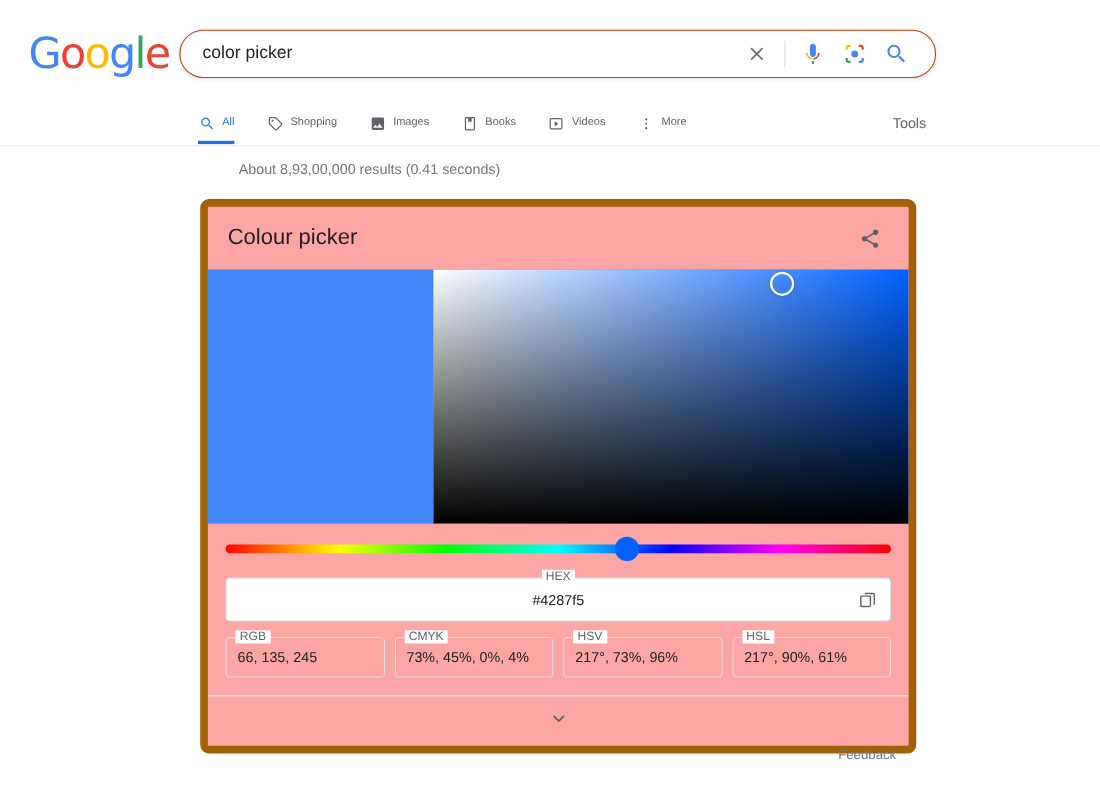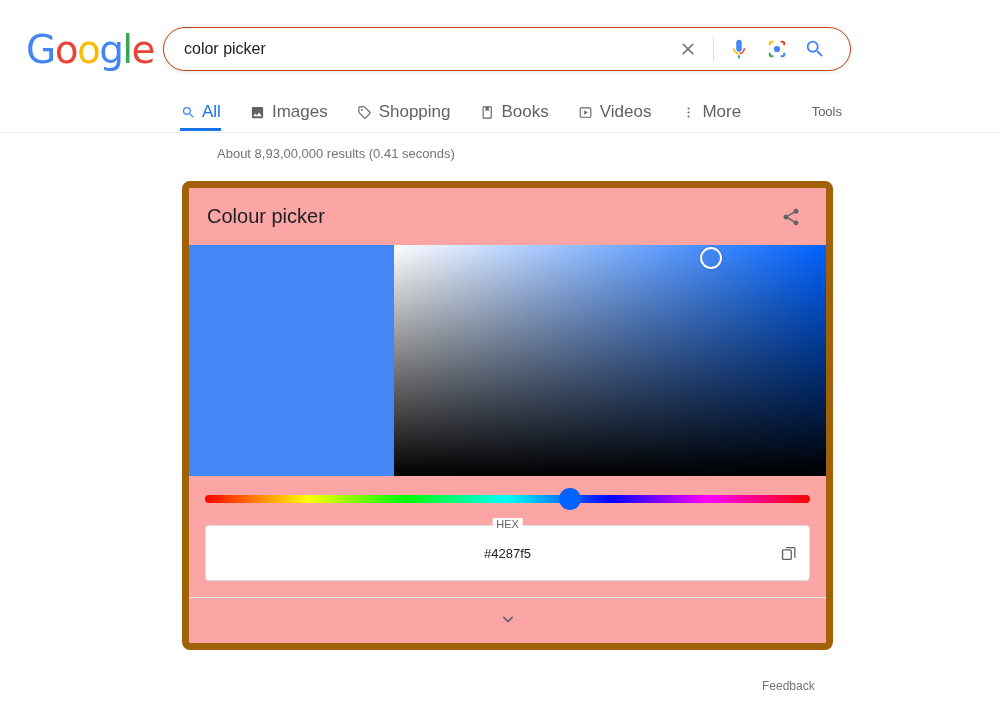--- a/index.html
+++ b/index.html
@@ -71,21 +71,21 @@
     left: 180px; top: 0;
     display: flex;
     align-items: flex-start;
     height: 40px;
   }
   .tab {
     display: flex; align-items: center; gap: 6px;
     height: 38px;
     padding: 0 13px 0 0;
     margin-right: 16px;
-    font-size: 17px;
+    font-size: 10px;
     color: #5f6368;
     cursor: pointer;
     position: relative;
     line-height: 38px;
   }
   .tab:first-child { padding-left: 0; }
   .tab.active { color: #1a73e8; }
   .tab.active::after {
     content: "";
     position: absolute;
@@ -206,21 +206,21 @@
   }
   .field-label {
     position: absolute;
     top: -8px; left: 10px;
     background: #fff;
     padding: 0 4px;
     font-size: 11px;
     color: #5f6368;
     line-height: 12px;
   }
-  .hex-field { height: 56px; display: flex; align-items: center; justify-content: center; }
+  .hex-field { height: 40px; display: flex; align-items: center; justify-content: center; }
   .hex-field .field-label { left: 50%; transform: translateX(-50%); }
   .hex-value { font-size: 13px; color: #202124; }
   .copy-btn {
     position: absolute;
     right: 6px; top: 50%;
     transform: translateY(-50%);
     width: 30px; height: 30px;
     display: flex; align-items: center; justify-content: center;
     cursor: pointer;
   }
@@ -320,34 +320,34 @@
         <svg width="15" height="15" viewBox="0 0 24 24">
           <path fill="#4285f4" d="M15.5 14h-.79l-.28-.27A6.47 6.47 0 0 0 16 9.5 6.5 6.5 0 1 0 9.5 16c1.61 0 3.09-.59 4.23-1.57l.27.28v.79l5 4.99L20.49 19l-4.99-5zm-6 0C7.01 14 5 11.99 5 9.5S7.01 5 9.5 5 14 7.01 14 9.5 11.99 14 9.5 14z"></path>
         </svg>
       </span>
       <span>All</span>
     </div>
 
     <div class="tab">
       <span class="tab-ico">
         <svg width="15" height="15" viewBox="0 0 24 24">
-          <path fill="#5f6368" d="M21 19V5a2 2 0 0 0-2-2H5a2 2 0 0 0-2 2v14a2 2 0 0 0 2 2h14a2 2 0 0 0 2-2zM8.5 13.5l2.5 3.01L14.5 12l4.5 6H5l3.5-4.5z"></path>
-        </svg>
-      </span>
-      <span>Images</span>
-    </div>
-
-    <div class="tab">
-      <span class="tab-ico">
-        <svg width="15" height="15" viewBox="0 0 24 24">
           <path fill="none" stroke="#5f6368" stroke-width="1.8" d="M20.6 11.6 12.4 3.4a1.5 1.5 0 0 0-1.06-.44H4.5A1.5 1.5 0 0 0 3 4.46v6.84c0 .4.16.78.44 1.06l8.2 8.2a1.5 1.5 0 0 0 2.12 0l6.84-6.84a1.5 1.5 0 0 0 0-2.12z"></path>
           <circle cx="7.6" cy="7.6" r="1.5" fill="#5f6368"></circle>
         </svg>
       </span>
       <span>Shopping</span>
+    </div>
+
+    <div class="tab">
+      <span class="tab-ico">
+        <svg width="15" height="15" viewBox="0 0 24 24">
+          <path fill="#5f6368" d="M21 19V5a2 2 0 0 0-2-2H5a2 2 0 0 0-2 2v14a2 2 0 0 0 2 2h14a2 2 0 0 0 2-2zM8.5 13.5l2.5 3.01L14.5 12l4.5 6H5l3.5-4.5z"></path>
+        </svg>
+      </span>
+      <span>Images</span>
     </div>
 
     <div class="tab">
       <span class="tab-ico">
         <svg width="15" height="15" viewBox="0 0 24 24">
           <rect x="5" y="3" width="13" height="18" rx="1.2" fill="none" stroke="#5f6368" stroke-width="1.8"></rect>
           <path fill="#5f6368" d="M9 3h5v7l-2.5-1.7L9 10z"></path>
         </svg>
       </span>
       <span>Books</span>
@@ -413,20 +413,43 @@
       <span class="hex-value">#4287f5</span>
       <span class="copy-btn">
         <svg width="19" height="19" viewBox="0 0 24 24">
           <path fill="none" stroke="#5f6368" stroke-width="1.7" d="M9 4.5h9.5A1.5 1.5 0 0 1 20 6v11.5"></path>
           <rect x="4.5" y="7.5" width="11" height="12" rx="1.2" fill="none" stroke="#5f6368" stroke-width="1.7"></rect>
         </svg>
       </span>
     </div>
   </div>
 
+  <div class="formats">
+
+    <div class="fmt">
+      <span class="field-label">RGB</span>
+      <span class="fmt-value">66, 135, 245</span>
+    </div>
+
+    <div class="fmt">
+      <span class="field-label">CMYK</span>
+      <span class="fmt-value">73%, 45%, 0%, 4%</span>
+    </div>
+
+    <div class="fmt">
+      <span class="field-label">HSV</span>
+      <span class="fmt-value">217°, 73%, 96%</span>
+    </div>
+
+    <div class="fmt">
+      <span class="field-label">HSL</span>
+      <span class="fmt-value">217°, 90%, 61%</span>
+    </div>
+
+  </div>
 
   <div class="card-foot">
     <span>
       <svg width="20" height="20" viewBox="0 0 24 24">
         <path fill="none" stroke="#5f6368" stroke-width="2" stroke-linecap="round" stroke-linejoin="round" d="M7 10l5 5 5-5"></path>
       </svg>
     </span>
   </div>
 
 </div>

